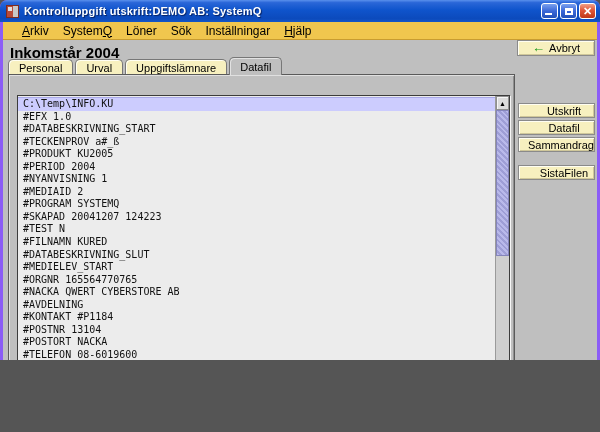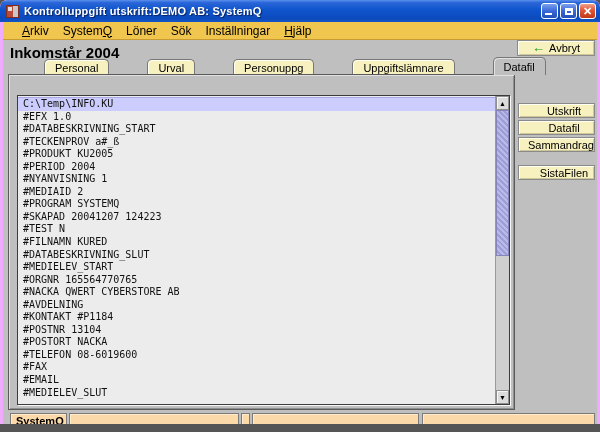--- a/index.html
+++ b/index.html
@@ -1,20 +1,20 @@
 <!DOCTYPE html>
 <html><head>
 <meta charset="utf-8">
 <style>
   html,body{margin:0;padding:0;background:#555;}
   *{box-sizing:border-box;}
   .window{
-    position:relative;width:600px;height:424px;
+    position:relative;width:600px;height:360px;
     font-family:"Liberation Sans", sans-serif;
-    background:#f0abfc;
+    background:#8b5cf6;
     border-radius:7px 7px 0 0;
     overflow:hidden;
   }
   
   .titlebar{
     position:absolute;left:0;top:0;width:600px;height:22px;
     background:linear-gradient(180deg,#5a90ec 0%,#2a66d8 12%,#0f54cc 45%,#0c4abc 85%,#1356c8 100%);
     border-radius:7px 7px 0 0;
     display:flex;align-items:center;
   }
@@ -73,21 +73,20 @@
   .arrow-green{color:#189818;font-weight:bold;font-size:13px;line-height:10px;}
   
   .tabs{
     position:absolute;left:5px;top:18px;height:17px;display:flex;align-items:flex-end;
   }
   .tab{
     height:16px;padding:1px 10px 0;margin-right:2px;
     background:#f7f0bf;border:1px solid #777;border-bottom:none;
     border-radius:5px 5px 0 0;font-size:11px;line-height:14px;color:#000;
     box-shadow:inset 1px 1px 0 #fffef2;
-    margin-left:36px;
   }
   .tab.selected{
     background:#bfbfbf;height:18px;line-height:16px;position:relative;z-index:3;
     box-shadow:inset 1px 1px 0 #e2e2e2;
   }
   
   .main-panel{
     position:absolute;left:5px;top:34px;width:507px;height:336px;
     background:#bfbfbf;border:1px solid #5a5a5a;
     box-shadow:inset 1px 1px 0 #e0e0e0, inset -1px -1px 0 #8f8f8f;
@@ -175,21 +174,20 @@
     <div class="income-year">Inkomstår 2004</div>
 
     <div class="btn btn-avbryt">
       <span class="arrow-green">←</span>
       <span>Avbryt</span>
     </div>
 
     <div class="tabs">
       <div class="tab"><span>Personal</span></div>
       <div class="tab"><span>Urval</span></div>
-      <div class="tab"><span>Personuppg</span></div>
       <div class="tab"><span>Uppgiftslämnare</span></div>
       <div class="tab selected"><span>Datafil</span></div>
     </div>
 
     <div class="main-panel">
       <div class="listbox">
         <div class="list-inner">
             <div class="list-row selected">C:\Temp\INFO.KU</div>
             <div class="list-row">#EFX 1.0</div>
             <div class="list-row">#DATABESKRIVNING_START</div>

